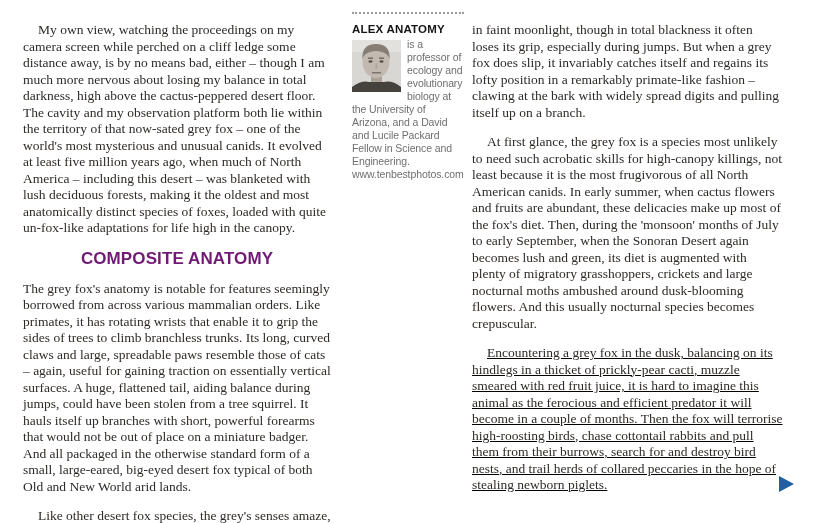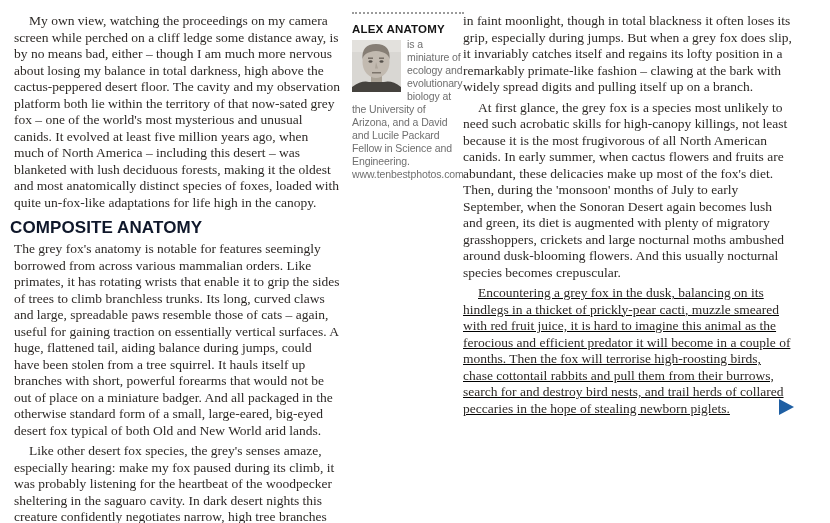--- a/index.html
+++ b/index.html
@@ -8,35 +8,36 @@
     width: 830px;
     height: 523px;
     background: #ffffff;
     font-family: "Liberation Serif", serif;
     overflow: hidden;
   }
   .col { position: absolute; top: 9px; }
   .col1 { left: 10px;  width: 334px; }
   .col3 { left: 459px; width: 337px; }
   p.body {
-    margin: 4px;
+    margin: 13px;
     font-size: 13.5px;
     line-height: 16.5px;
     color: #2e2a27;
     text-align: left;
   }
   p.indent { text-indent: 15px; }
   h2.section {
     margin: 8px 0 4px 0;
     font-family: "Liberation Sans", sans-serif;
     font-weight: bold;
     font-size: 17px;
     line-height: 18px;
     letter-spacing: 0.1px;
-    color: #0f172a;
+    color: #701a75;
+    text-align: center;
   }
   .expert {
     position: absolute;
     left: 352px;
     top: 12px;
     width: 112px;
     font-family: "Liberation Sans", sans-serif;
   }
   .expert h3 {
     margin: 0 0 4px 0;
@@ -106,21 +107,21 @@
           <path d="M0 52 L0 47 Q10 40 17 42 L32 42 Q40 40 49 47 L49 52 Z" fill="#45423e"></path>
           <ellipse cx="24" cy="22" rx="13.5" ry="16" fill="#c2bab0"></ellipse>
           <path d="M10.5 20 Q9 4 24 4 Q39 4 37.5 20 Q37 12 24 11 Q11 12 10.5 20 Z" fill="#867e75"></path>
           <rect x="16" y="17.5" width="5" height="1.4" fill="#6e675f"></rect>
           <rect x="27" y="17.5" width="5" height="1.4" fill="#6e675f"></rect>
           <ellipse cx="18.5" cy="21.5" rx="2" ry="1.2" fill="#55504a"></ellipse>
           <ellipse cx="29.5" cy="21.5" rx="2" ry="1.2" fill="#55504a"></ellipse>
           <path d="M24 22 L23 28.5 L26 28.5 Z" fill="#ada59a"></path>
           <rect x="20" y="32" width="9" height="1.5" fill="#7c746b"></rect>
         </svg>
-      </span><span>is a miniature of ecology and evolutionary biology at the University of Arizona, and a David and Lucile Packard Fellow in Science and Engineering. www.tenbestphotos.com</span>
+      </span><span>is a professor of ecology and evolutionary biology at the University of Arizona, and a David and Lucile Packard Fellow in Science and Engineering. www.tenbestphotos.com</span>
     </div>
   </aside>
 
   <div class="col col3">
     <p class="body">in faint moonlight, though in total blackness it often loses its grip, especially during jumps. But when a grey fox does slip, it invariably catches itself and regains its lofty position in a remarkably primate-like fashion – clawing at the bark with widely spread digits and pulling itself up on a branch.</p>
     <p class="body indent">At first glance, the grey fox is a species most unlikely to need such acrobatic skills for high-canopy killings, not least because it is the most frugivorous of all North American canids. In early summer, when cactus flowers and fruits are abundant, these delicacies make up most of the fox's diet. Then, during the 'monsoon' months of July to early September, when the Sonoran Desert again becomes lush and green, its diet is augmented with plenty of migratory grasshoppers, crickets and large nocturnal moths ambushed around dusk-blooming flowers. And this usually nocturnal species becomes crepuscular.</p>
     <div class="last-wrap">
       <p class="body indent">Encountering a grey fox in the dusk, balancing on its hindlegs in a thicket of prickly-pear cacti, muzzle smeared with red fruit juice, it is hard to imagine this animal as the ferocious and efficient predator it will become in a couple of months. Then the fox will terrorise high-roosting birds, chase cottontail rabbits and pull them from their burrows, search for and destroy bird nests, and trail herds of collared peccaries in the hope of stealing newborn piglets.</p>
       <span class="end-arrow"></span>
     </div>

